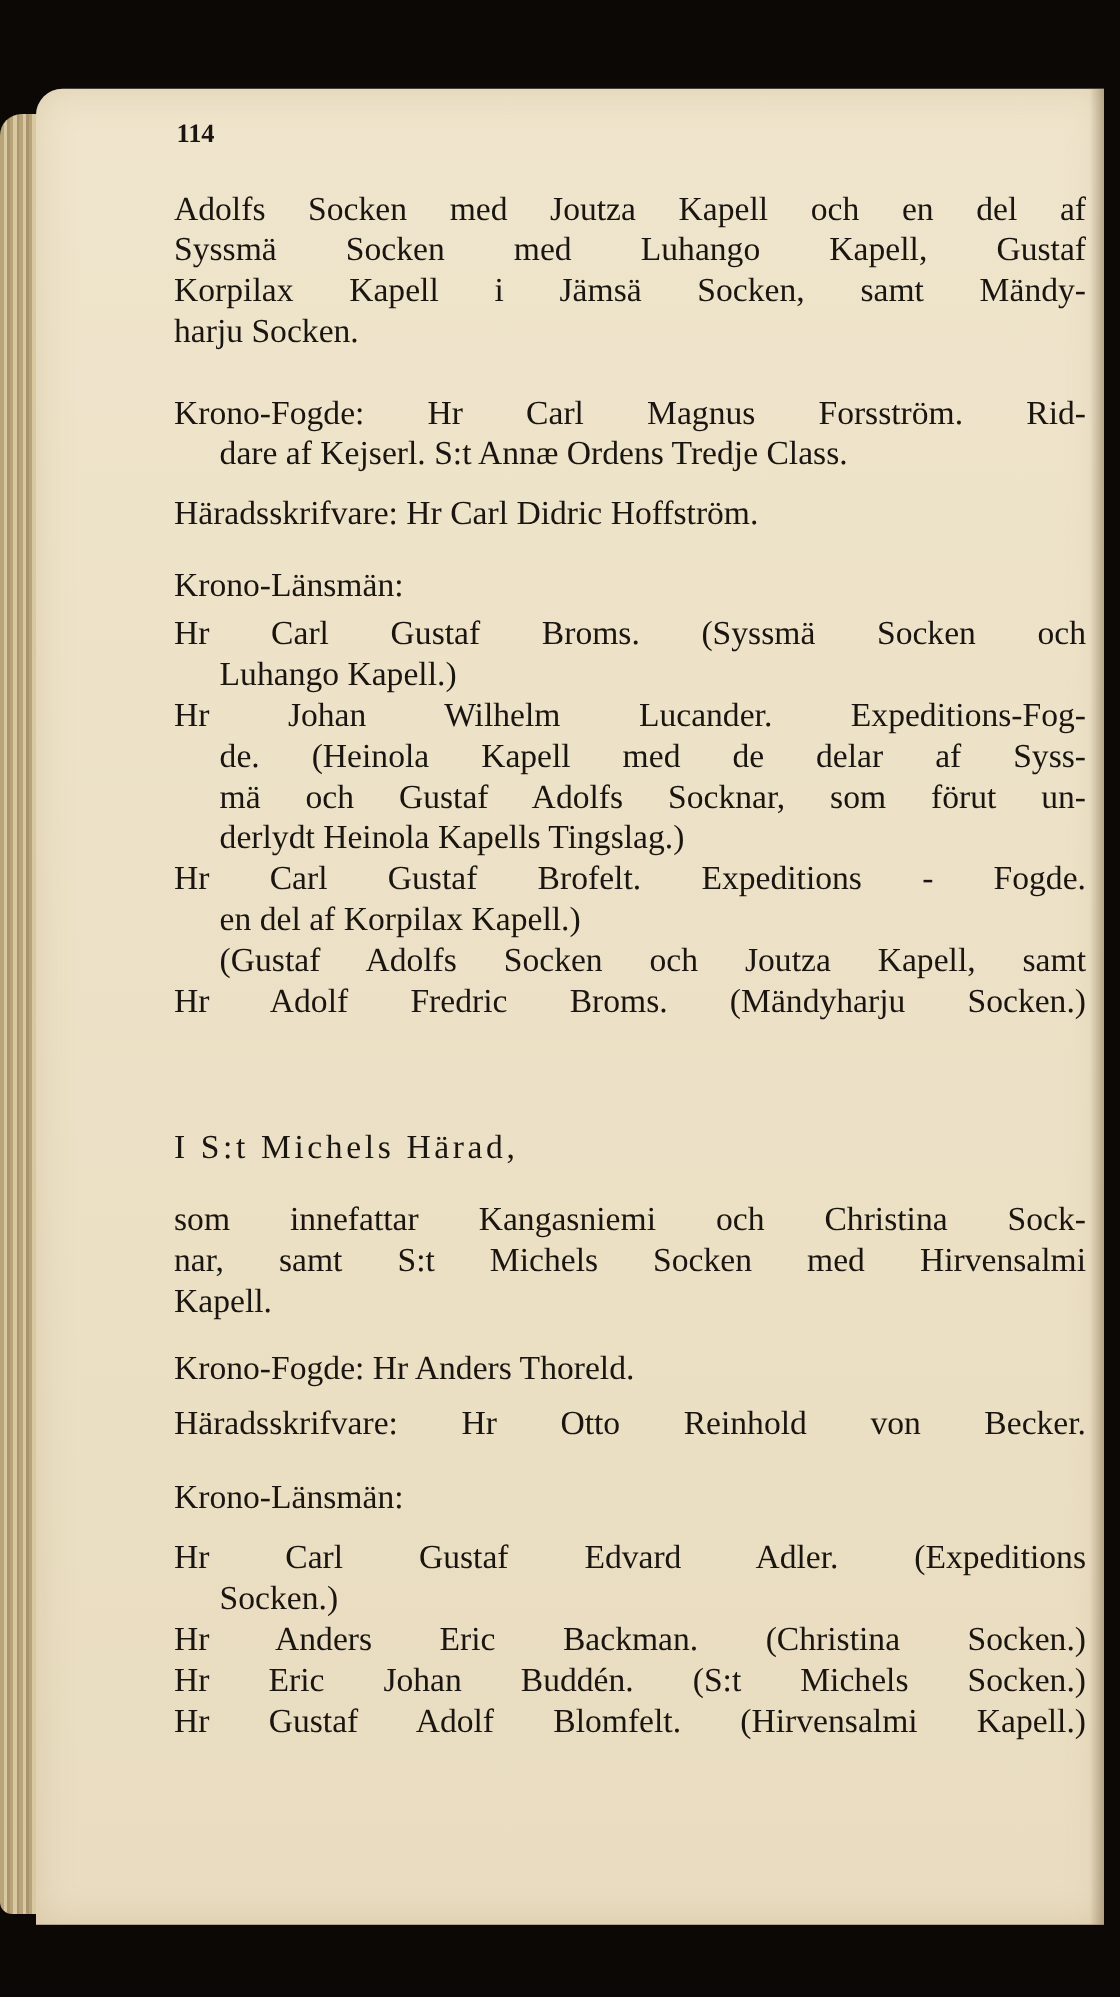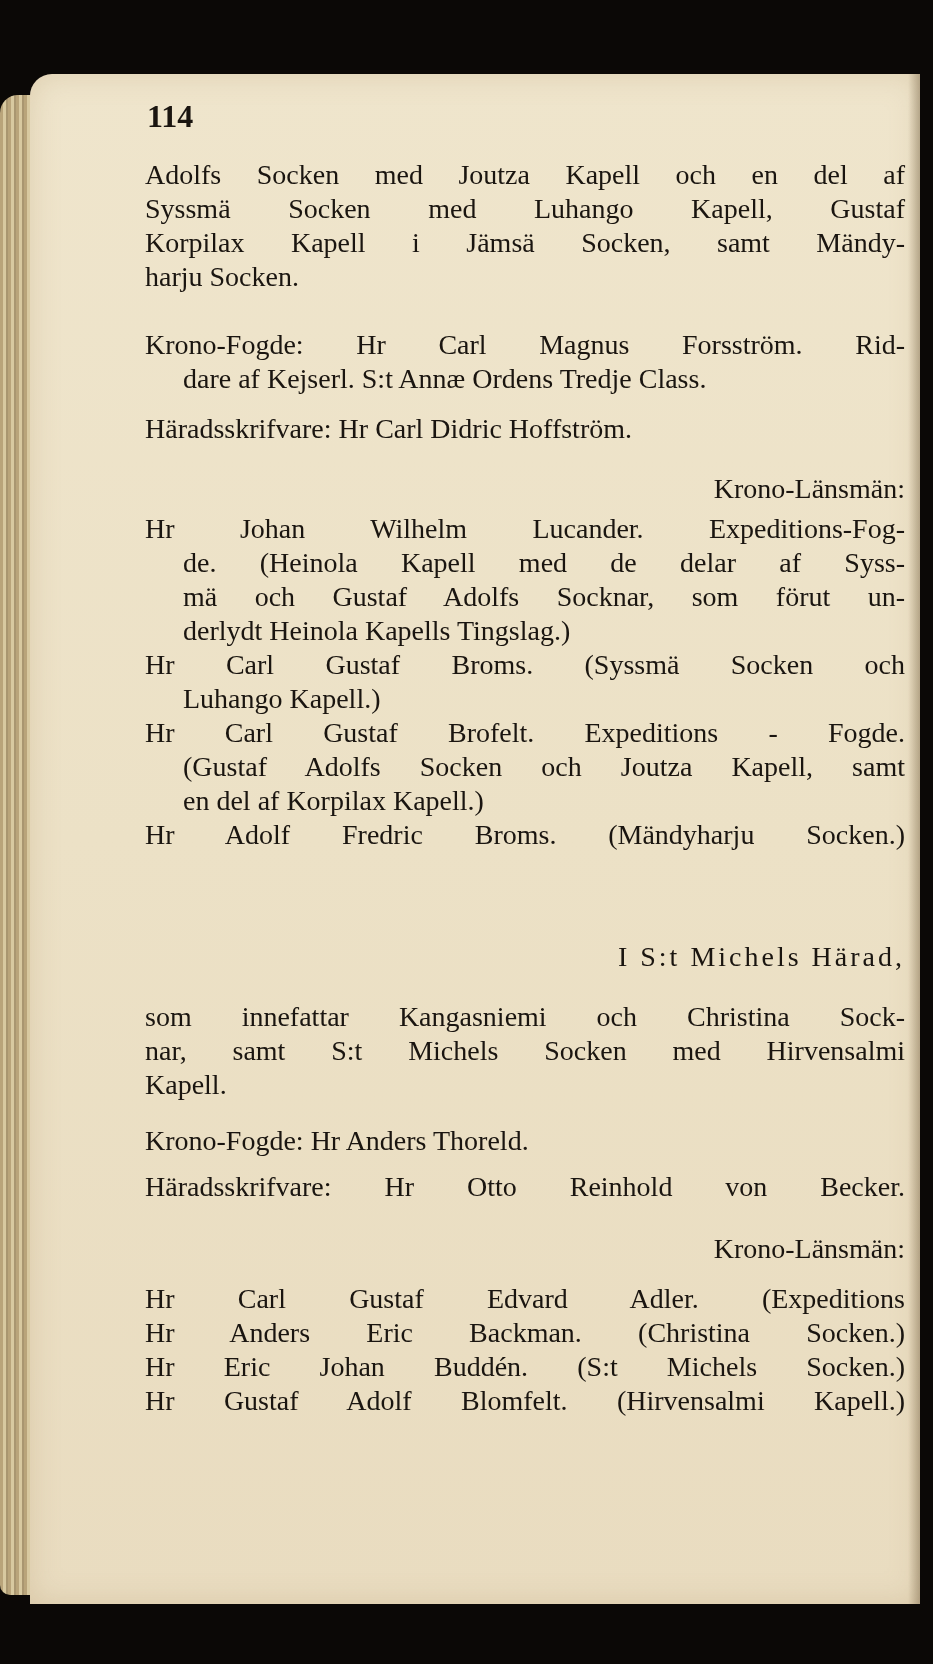--- a/index.html
+++ b/index.html
@@ -20,26 +20,26 @@
   }
   .page::after {
     content:""; position:absolute; right:0; top:0; width:12px; height:100%;
     background:linear-gradient(90deg,rgba(0,0,0,0),rgba(90,70,40,0.35));
   }
   .content {
     position:absolute; left:145px; top:0; width:760px; color:#1a1510;
     font-family:"Liberation Serif", "DejaVu Serif", serif;
     font-size:28px; line-height:34px;
   }
-  .page-number { position:absolute; left:147px; top:98px; font-size:32px; font-weight:bold; color:#1a1510; font-family:"Liberation Serif", serif; }
+  .page-number { position:absolute; left:147px; top:98px; font-size:22px; font-weight:bold; color:#1a1510; font-family:"Liberation Serif", serif; }
   .block { position:absolute; left:0; width:760px; text-align:justify; }
   .line { display:block; white-space:nowrap; text-align-last:justify; }
   .line.last { text-align-last:left; }
   .indent { padding-left:38px; }
-  .centered { text-align:right; }
+  .centered { text-align:left; }
   .spaced { letter-spacing:3px; }
 </style>
 </head>
 <body>
 
 <div class="page-edges"></div>
 <div class="page"></div>
 
 <div class="page-number">114</div>
 
@@ -59,33 +59,33 @@
   <div class="block" style="top:412px;">
     <span class="line last">Häradsskrifvare: Hr Carl Didric Hoffström.</span>
   </div>
 
   <div class="block centered" style="top:472px;">
     <span>Krono-Länsmän:</span>
   </div>
 
   <div class="block" style="top:512px;">
     <div>
+      <span class="line">Hr Carl Gustaf Broms. (Syssmä Socken och</span>
+      <span class="line last indent">Luhango Kapell.)</span>
+    </div>
+    <div>
       <span class="line">Hr Johan Wilhelm Lucander. Expeditions-Fog-</span>
       <span class="line indent">de. (Heinola Kapell med de delar af Syss-</span>
       <span class="line indent">mä och Gustaf Adolfs Socknar, som förut un-</span>
       <span class="line last indent">derlydt Heinola Kapells Tingslag.)</span>
     </div>
     <div>
-      <span class="line">Hr Carl Gustaf Broms. (Syssmä Socken och</span>
-      <span class="line last indent">Luhango Kapell.)</span>
-    </div>
-    <div>
       <span class="line">Hr Carl Gustaf Brofelt. Expeditions - Fogde.</span>
+      <span class="line last indent">en del af Korpilax Kapell.)</span>
       <span class="line indent">(Gustaf Adolfs Socken och Joutza Kapell, samt</span>
-      <span class="line last indent">en del af Korpilax Kapell.)</span>
     </div>
     <div>
       <span class="line">Hr Adolf Fredric Broms. (Mändyharju Socken.)</span>
     </div>
   </div>
 
   <div class="block centered spaced" style="top:940px;">
     <span>I S:t Michels Härad,</span>
   </div>
 
@@ -103,20 +103,21 @@
     <span class="line">Häradsskrifvare: Hr Otto Reinhold von Becker.</span>
   </div>
 
   <div class="block centered" style="top:1232px;">
     <span>Krono-Länsmän:</span>
   </div>
 
   <div class="block" style="top:1282px;">
     <div>
       <span class="line">Hr Carl Gustaf Edvard Adler. (Expeditions</span>
+      <span class="line last indent">Socken.)</span>
     </div>
     <div>
       <span class="line">Hr Anders Eric Backman. (Christina Socken.)</span>
     </div>
     <div>
       <span class="line">Hr Eric Johan Buddén. (S:t Michels Socken.)</span>
     </div>
     <div>
       <span class="line">Hr Gustaf Adolf Blomfelt. (Hirvensalmi Kapell.)</span>
     </div>

